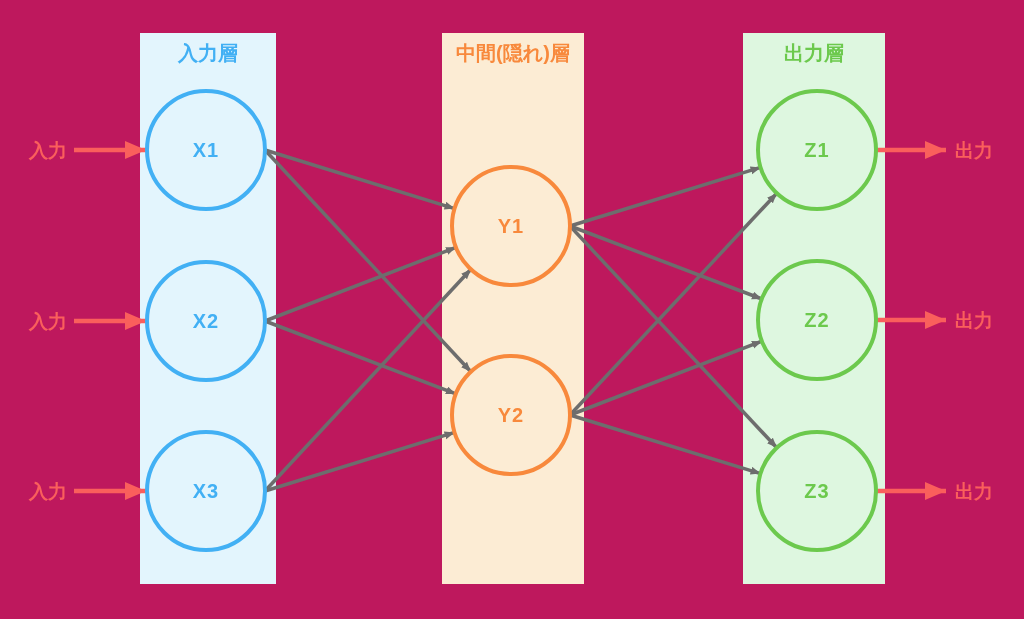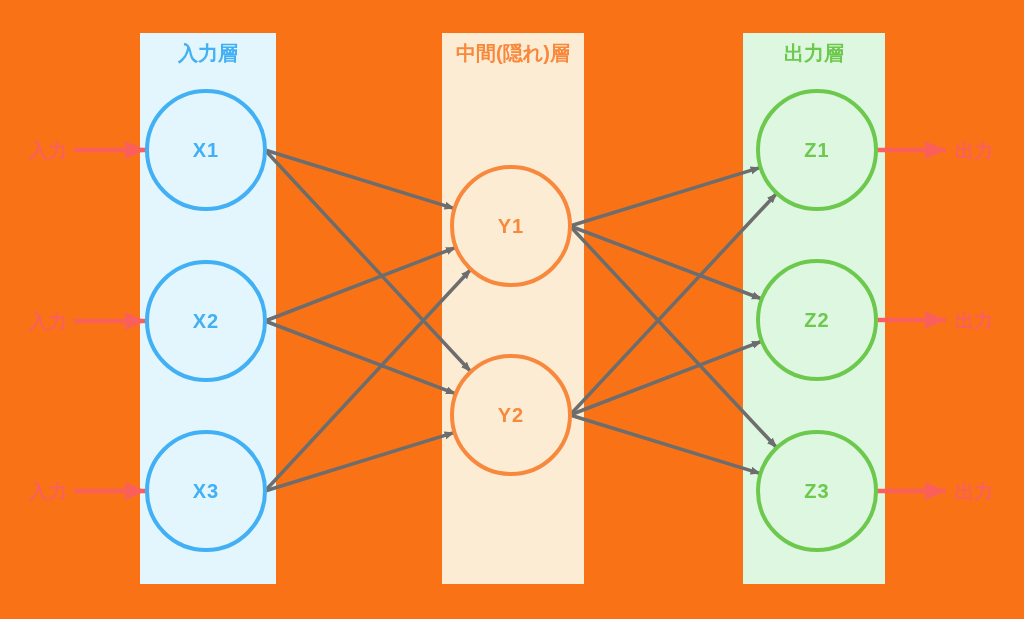--- a/index.html
+++ b/index.html
@@ -1,16 +1,16 @@
 <!DOCTYPE html>
 <html><head>
 <meta charset="utf-8">
 <style>
   html,body{margin:0;padding:0;background:#ffffff;}
-  .stage{width:1024px;height:619px;position:relative;background:#f97316;overflow:hidden;}
+  .stage{width:1024px;height:619px;position:relative;background:#be185d;overflow:hidden;}
   svg text{font-family:"Liberation Sans","DejaVu Sans",sans-serif;font-weight:700;text-anchor:middle;}
   .layer-title{font-size:20px;}
   .node-label{font-size:20px;letter-spacing:1px;}
   .io-label{font-size:19px;}
   .edge{stroke-width:3.5;fill:none;}
   .node{stroke-width:4;}
   .io-arrow{stroke-width:4.5;stroke-linecap:butt;fill:none;}
 </style>
 </head>
 <body>

